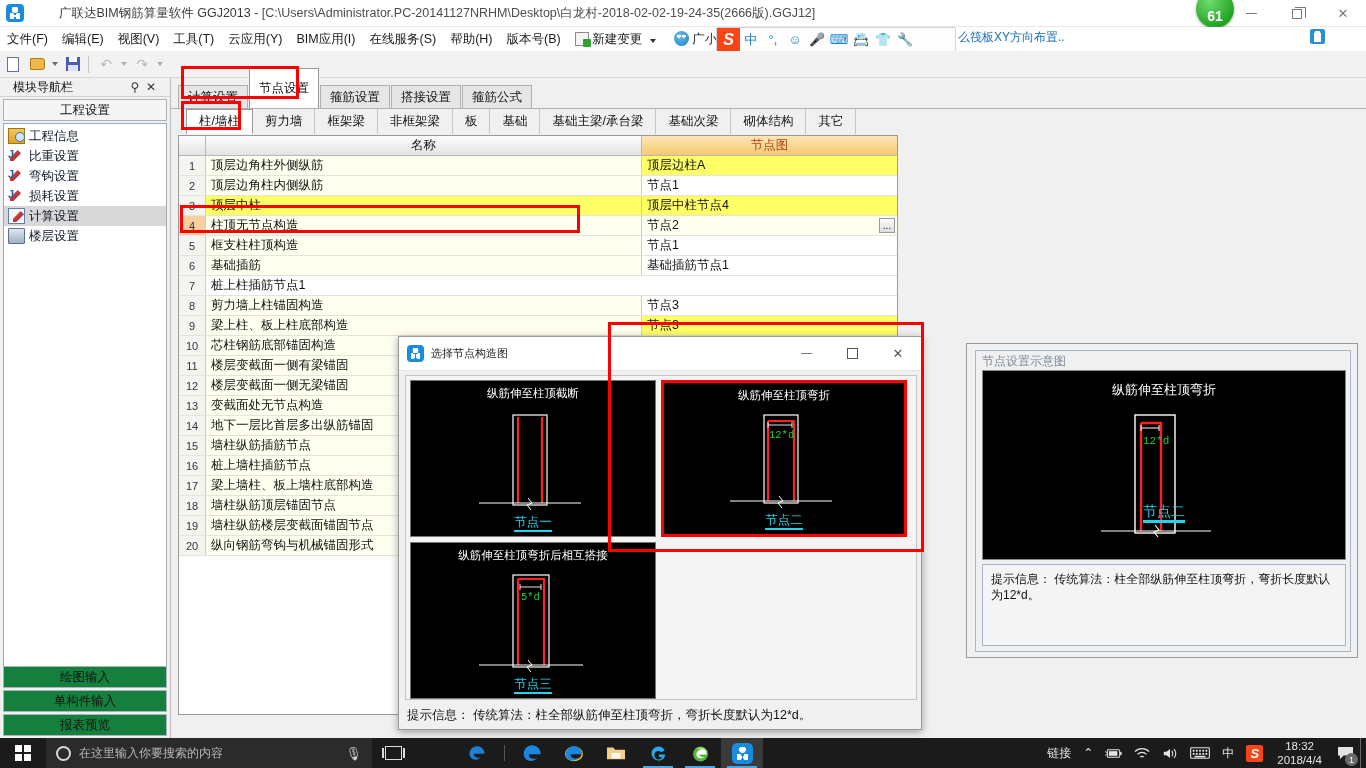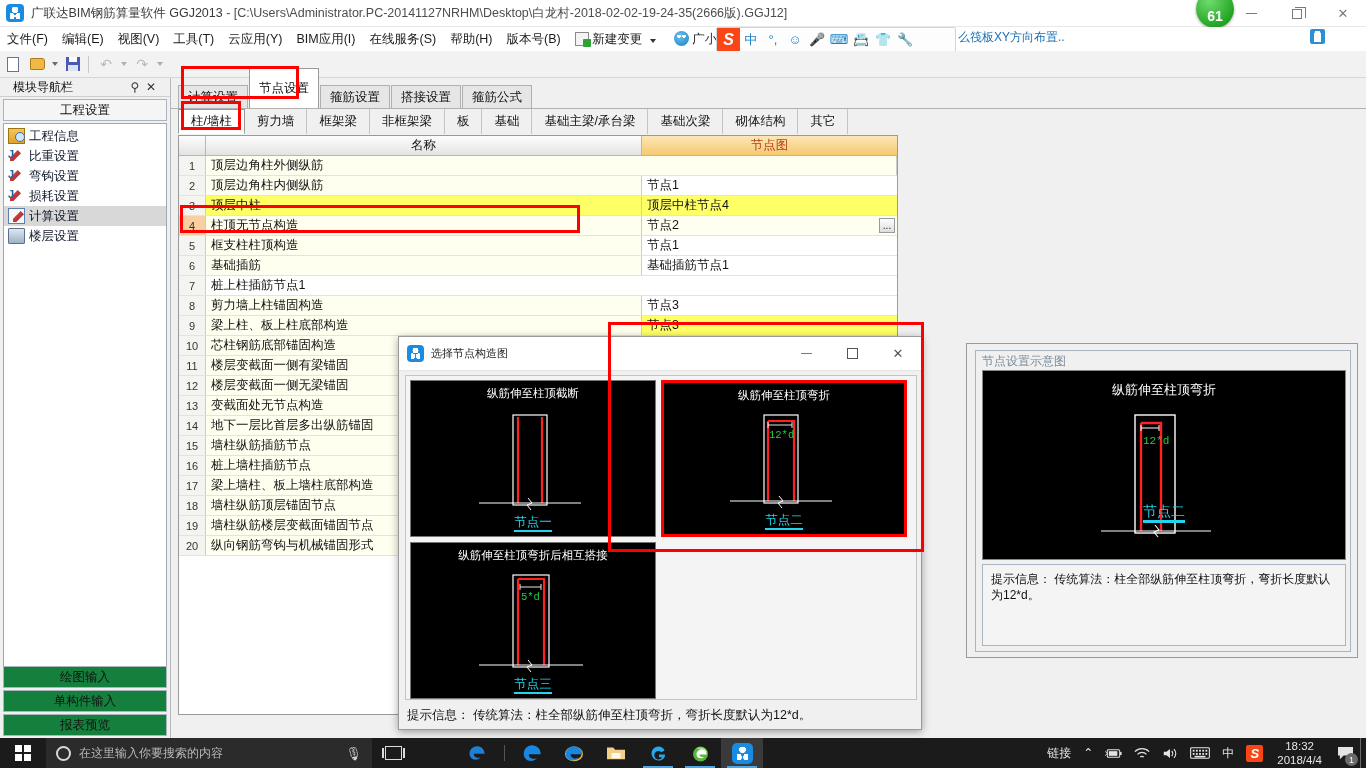--- a/index.html
+++ b/index.html
@@ -9,21 +9,21 @@
     font-size: 12px;
     overflow: hidden;
     background: #ffffff;
   }
   #app { position: relative; width: 1366px; height: 768px; }
 
   
   .titlebar {
     position: absolute; left: 0; top: 0; width: 1366px; height: 27px;
     background: #ffffff; border-bottom: 1px solid #e8e8e8;
-    display: flex; align-items: center;
+    display: flex; align-items: center; gap: 28px;
   }
   .tb-appicon {
     width: 18px; height: 18px; margin-left: 6px; margin-right: 7px;
     border-radius: 4px; background: #1a8ce0; position: relative; flex: none;
   }
   .tb-appicon::before {
     content: "";
     position: absolute; left: 4px; top: 3px; width: 10px; height: 12px;
     background:
       radial-gradient(circle at 50% 22%, #fff 0 3.2px, transparent 3.4px),
@@ -164,21 +164,21 @@
   .main { position: absolute; left: 171px; top: 78px; width: 1195px; height: 660px; background: #f0f0f0; }
 
   .tabrow1 { position: absolute; left: 7px; top: 4px; display: flex; align-items: flex-end; height: 26px; }
   .tab1 {
     height: 23px; padding: 0 9px; display: flex; align-items: center; font-size: 12.5px; color: #111;
     background: #e6e6e6; border: 1px solid #b0b0b0; border-bottom: none; margin-right: 1px;
   }
   .tab1.active { background: #ffffff; height: 40px; font-weight: normal; border-color: #9a9a9a; }
   .tabrow1-line { position: absolute; left: 0; top: 30px; width: 1195px; height: 1px; background: #b0b0b0; }
 
-  .tabrow2 { position: absolute; left: 7px; top: 31px; display: flex; height: 25px; }
+  .tabrow2 { position: absolute; left: 15px; top: 31px; display: flex; height: 25px; }
   .tab2 {
     height: 25px; padding: 0 12px; display: flex; align-items: center; font-size: 12.5px; color: #111;
     background: #f0f0f0; border-right: 1px solid #c4c4c4;
   }
   .tab2.active { background: #ffffff; border: 1px solid #9a9a9a; border-bottom: 1px solid #fff; }
 
   
   .grid {
     position: absolute; left: 7px; top: 57px; width: 720px; height: 580px;
     background: #ffffff; border: 1px solid #9a9a9a; overflow: hidden;
@@ -449,20 +449,23 @@
     <div class="grid">
       <div class="grid-head">
         <div class="gh-idx"></div>
         <div class="gh-name">名称</div>
         <div class="gh-node">节点图</div>
       </div>
       <div id="grid-rows">
           <div class="grow hl">
             <div class="idx">1</div>
             <div class="nm">顶层边角柱外侧纵筋</div>
+            <div class="nd">
+              <span>顶层边柱A</span>
+            </div>
           </div>
           <div class="grow">
             <div class="idx">2</div>
             <div class="nm">顶层边角柱内侧纵筋</div>
             <div class="nd">
               <span>节点1</span>
             </div>
           </div>
           <div class="grow hl2">
             <div class="idx">3</div>

